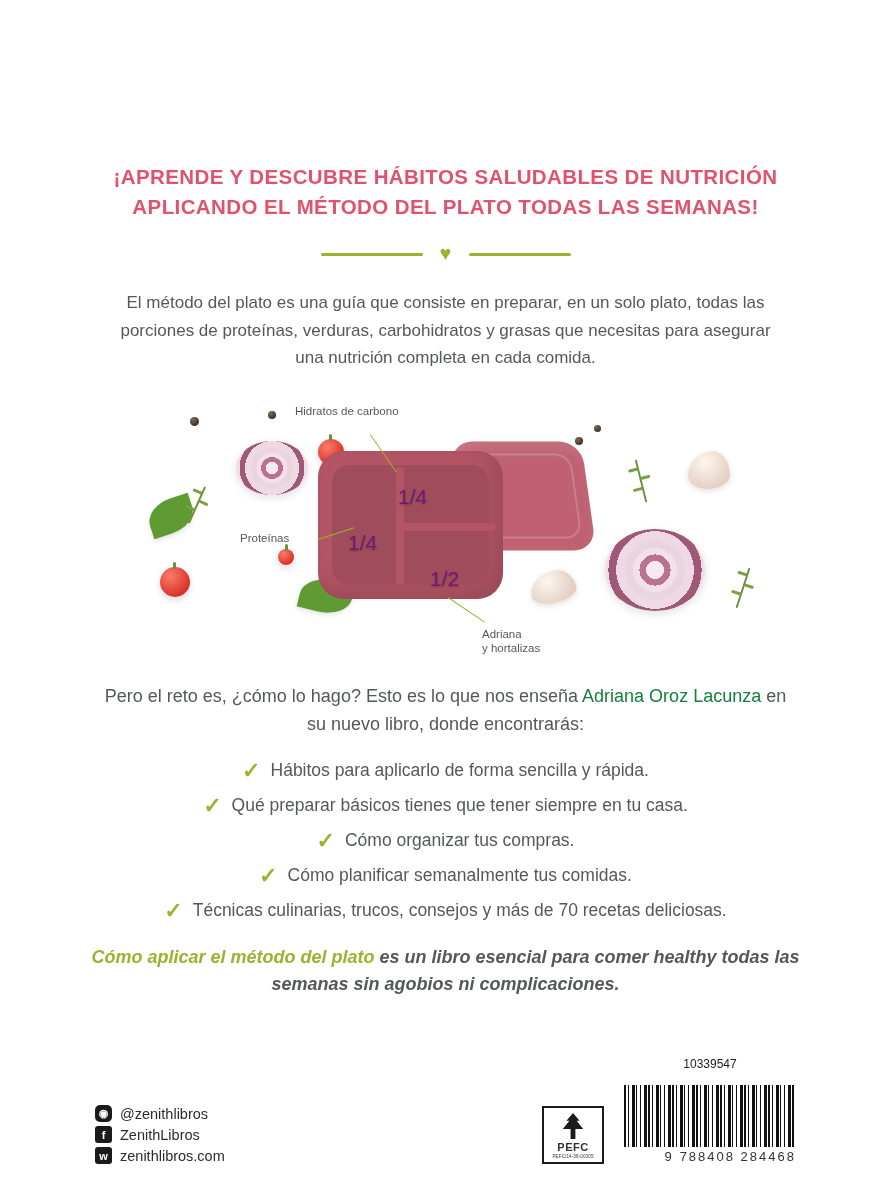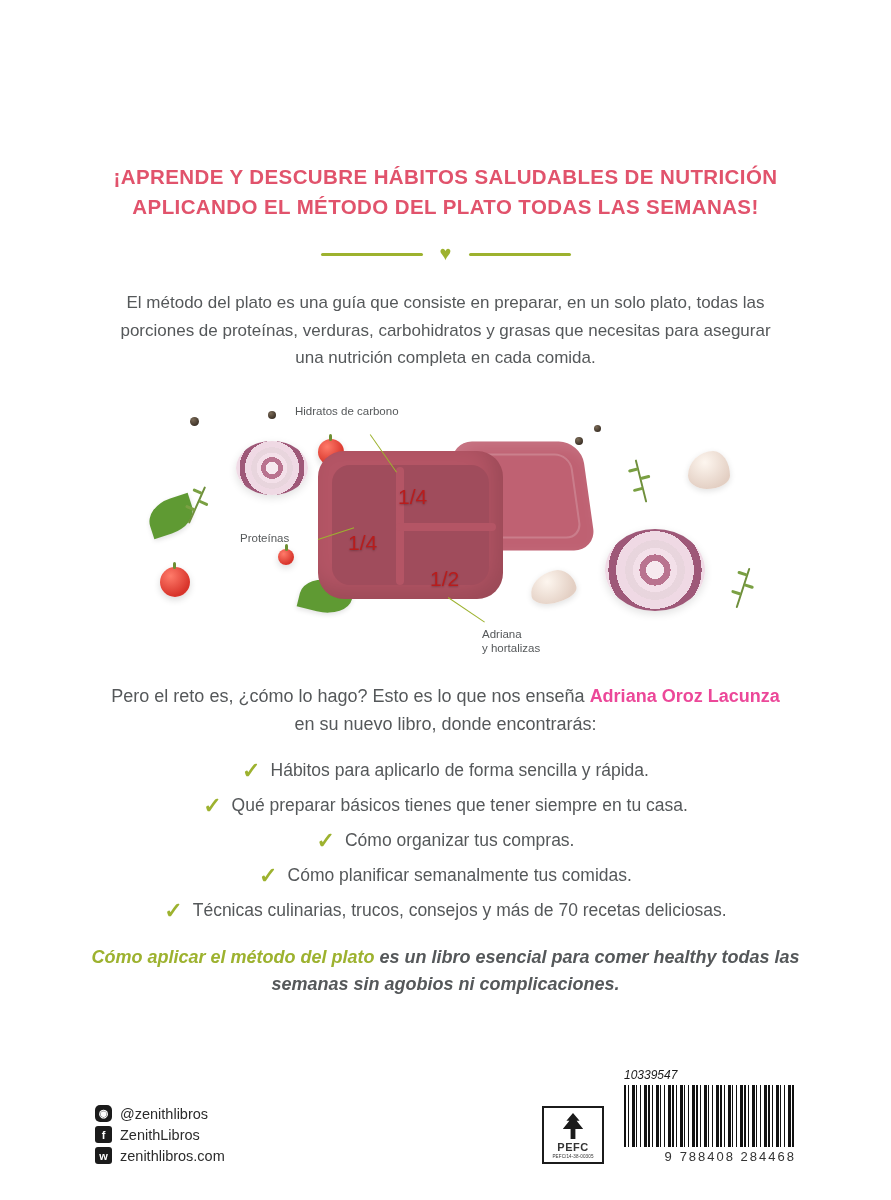--- a/index.html
+++ b/index.html
@@ -128,21 +128,21 @@
   .lid-inner {
     position: absolute;
     left: 12px; top: 12px;
     width: 106px; height: 86px;
     border-radius: 16px;
     border: 2px solid rgba(255,255,255,.18);
   }
 
   .frac {
     position: absolute;
-    color: #b91c1c;
+    color: #701a75;
     font-size: 21px;
     font-weight: 500;
     text-shadow: 0 1px 2px rgba(0,0,0,.25);
   }
   .frac-14a { left: 398px; top: 96px; }   
   .frac-14b { left: 348px; top: 142px; }  
   .frac-12  { left: 430px; top: 178px; }  
 
   .callout {
     position: absolute;
@@ -216,21 +216,21 @@
 
   
   .pitch {
     margin: 14px auto 0;
     width: 690px;
     text-align: center;
     color: #55585a;
     font-size: 18px;
     line-height: 1.55;
   }
-  .pitch .author { color: #ec4899; font-weight: bold; }
+  .pitch .author { color: #15803d; font-weight: normal; }
 
   .bullets {
     margin: 14px auto 0;
     width: 760px;
     list-style: none;
     padding: 0;
   }
   .bullets li {
     display: flex;
     align-items: baseline;
@@ -309,21 +309,21 @@
   .pefc .tree {
     width: 30px; height: 26px;
     margin: 0 auto 2px;
     background: #1b1b1b;
     clip-path: polygon(50% 0%, 72% 30%, 62% 30%, 84% 62%, 58% 62%, 58% 100%, 42% 100%, 42% 62%, 16% 62%, 38% 30%, 28% 30%);
   }
   .pefc .lbl { font-size: 11px; font-weight: bold; letter-spacing: .5px; }
   .pefc .code { font-size: 4.6px; letter-spacing: .1px; margin-top: 1px; }
 
   .barcode-wrap { text-align: right; }
-  .isbn-num { font-size: 12px; color: #1b1b1b; text-align: left; margin-bottom: 3px; font-style: italic; }
+  .isbn-num { font-size: 12px; color: #1b1b1b; text-align: center; margin-bottom: 14px; }
   .bars {
     width: 172px; height: 62px;
     background:
       repeating-linear-gradient(90deg,
         #111 0 2px, #fff 2px 4px, #111 4px 5px, #fff 5px 8px,
         #111 8px 11px, #fff 11px 12px, #111 12px 13px, #fff 13px 16px,
         #111 16px 17px, #fff 17px 20px, #111 20px 23px, #fff 23px 24px);
   }
   .ean { font-size: 13px; letter-spacing: 2px; margin-top: 2px; text-align: right; }
   .ean .lead-digit { margin-right: 6px; }

